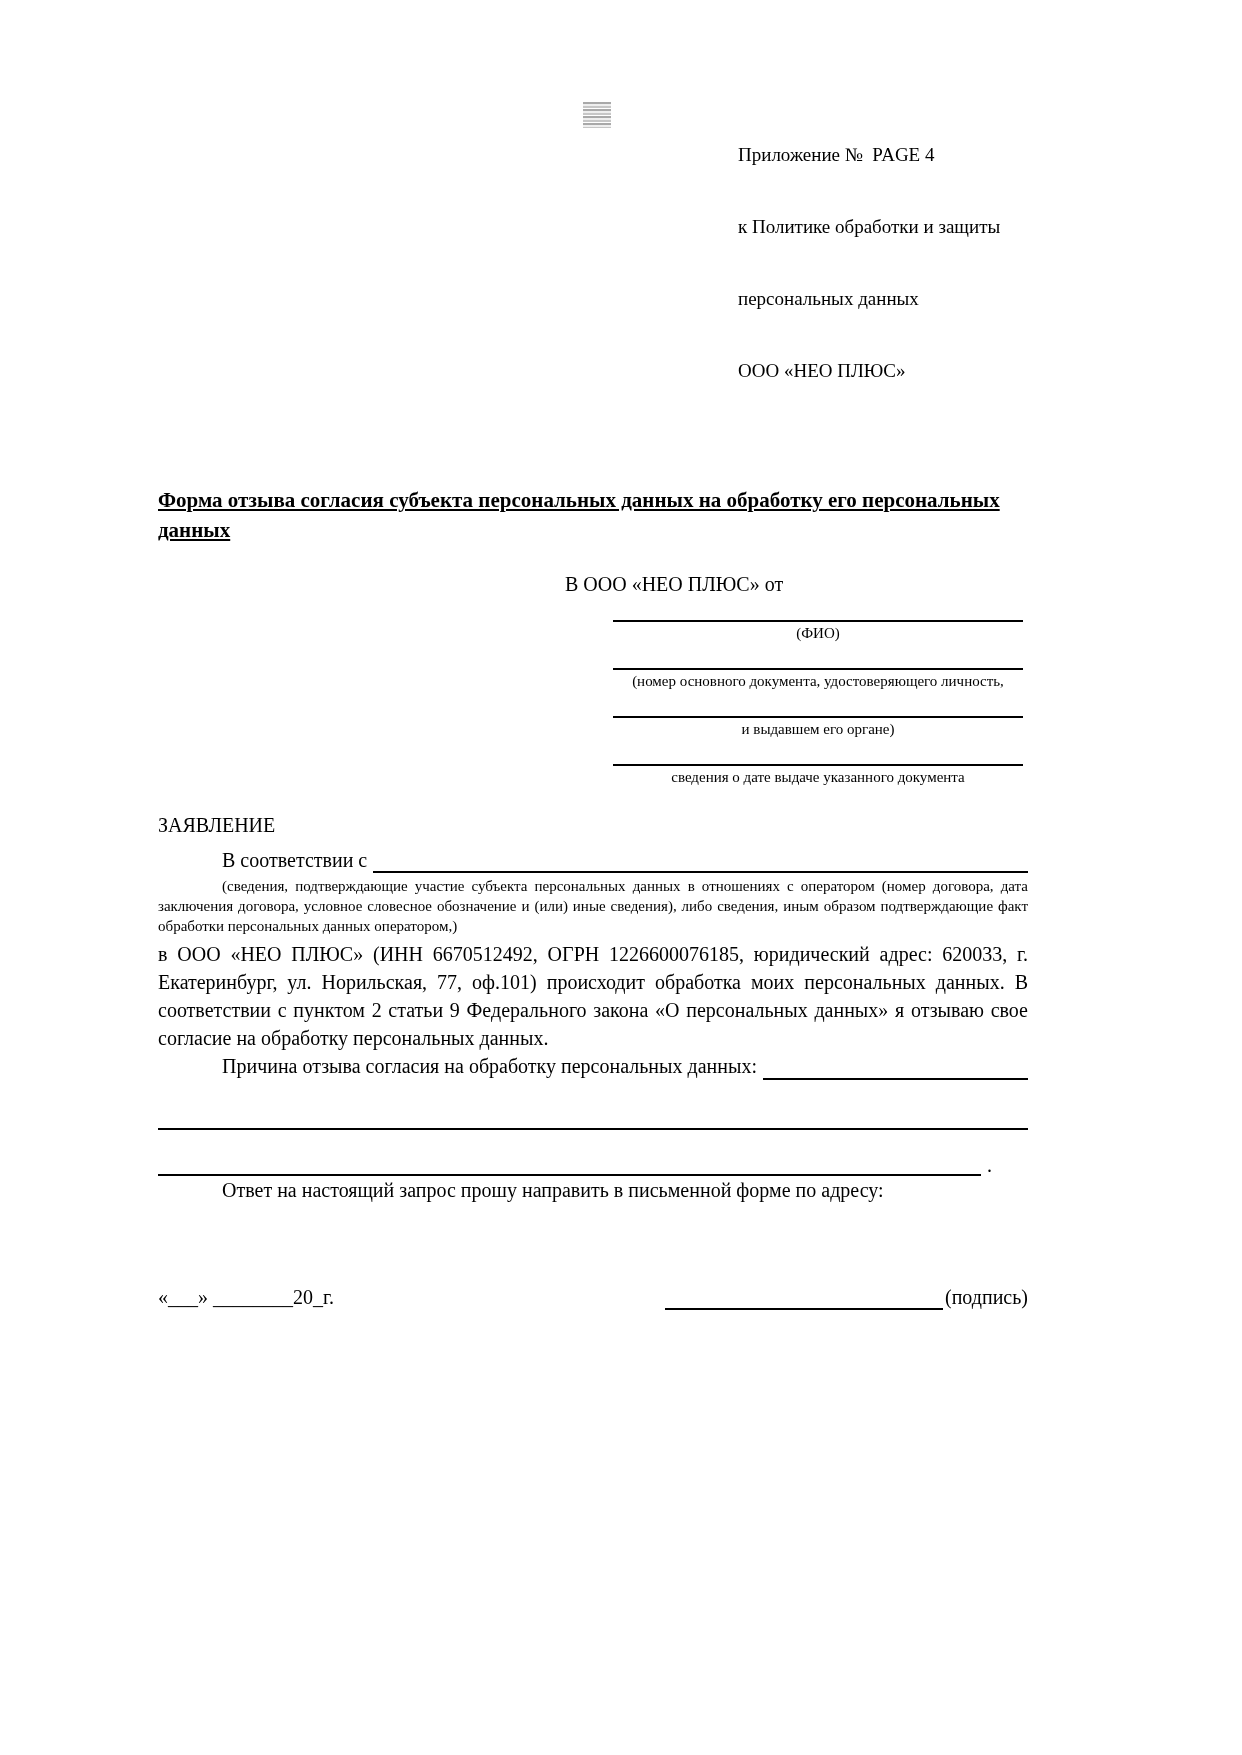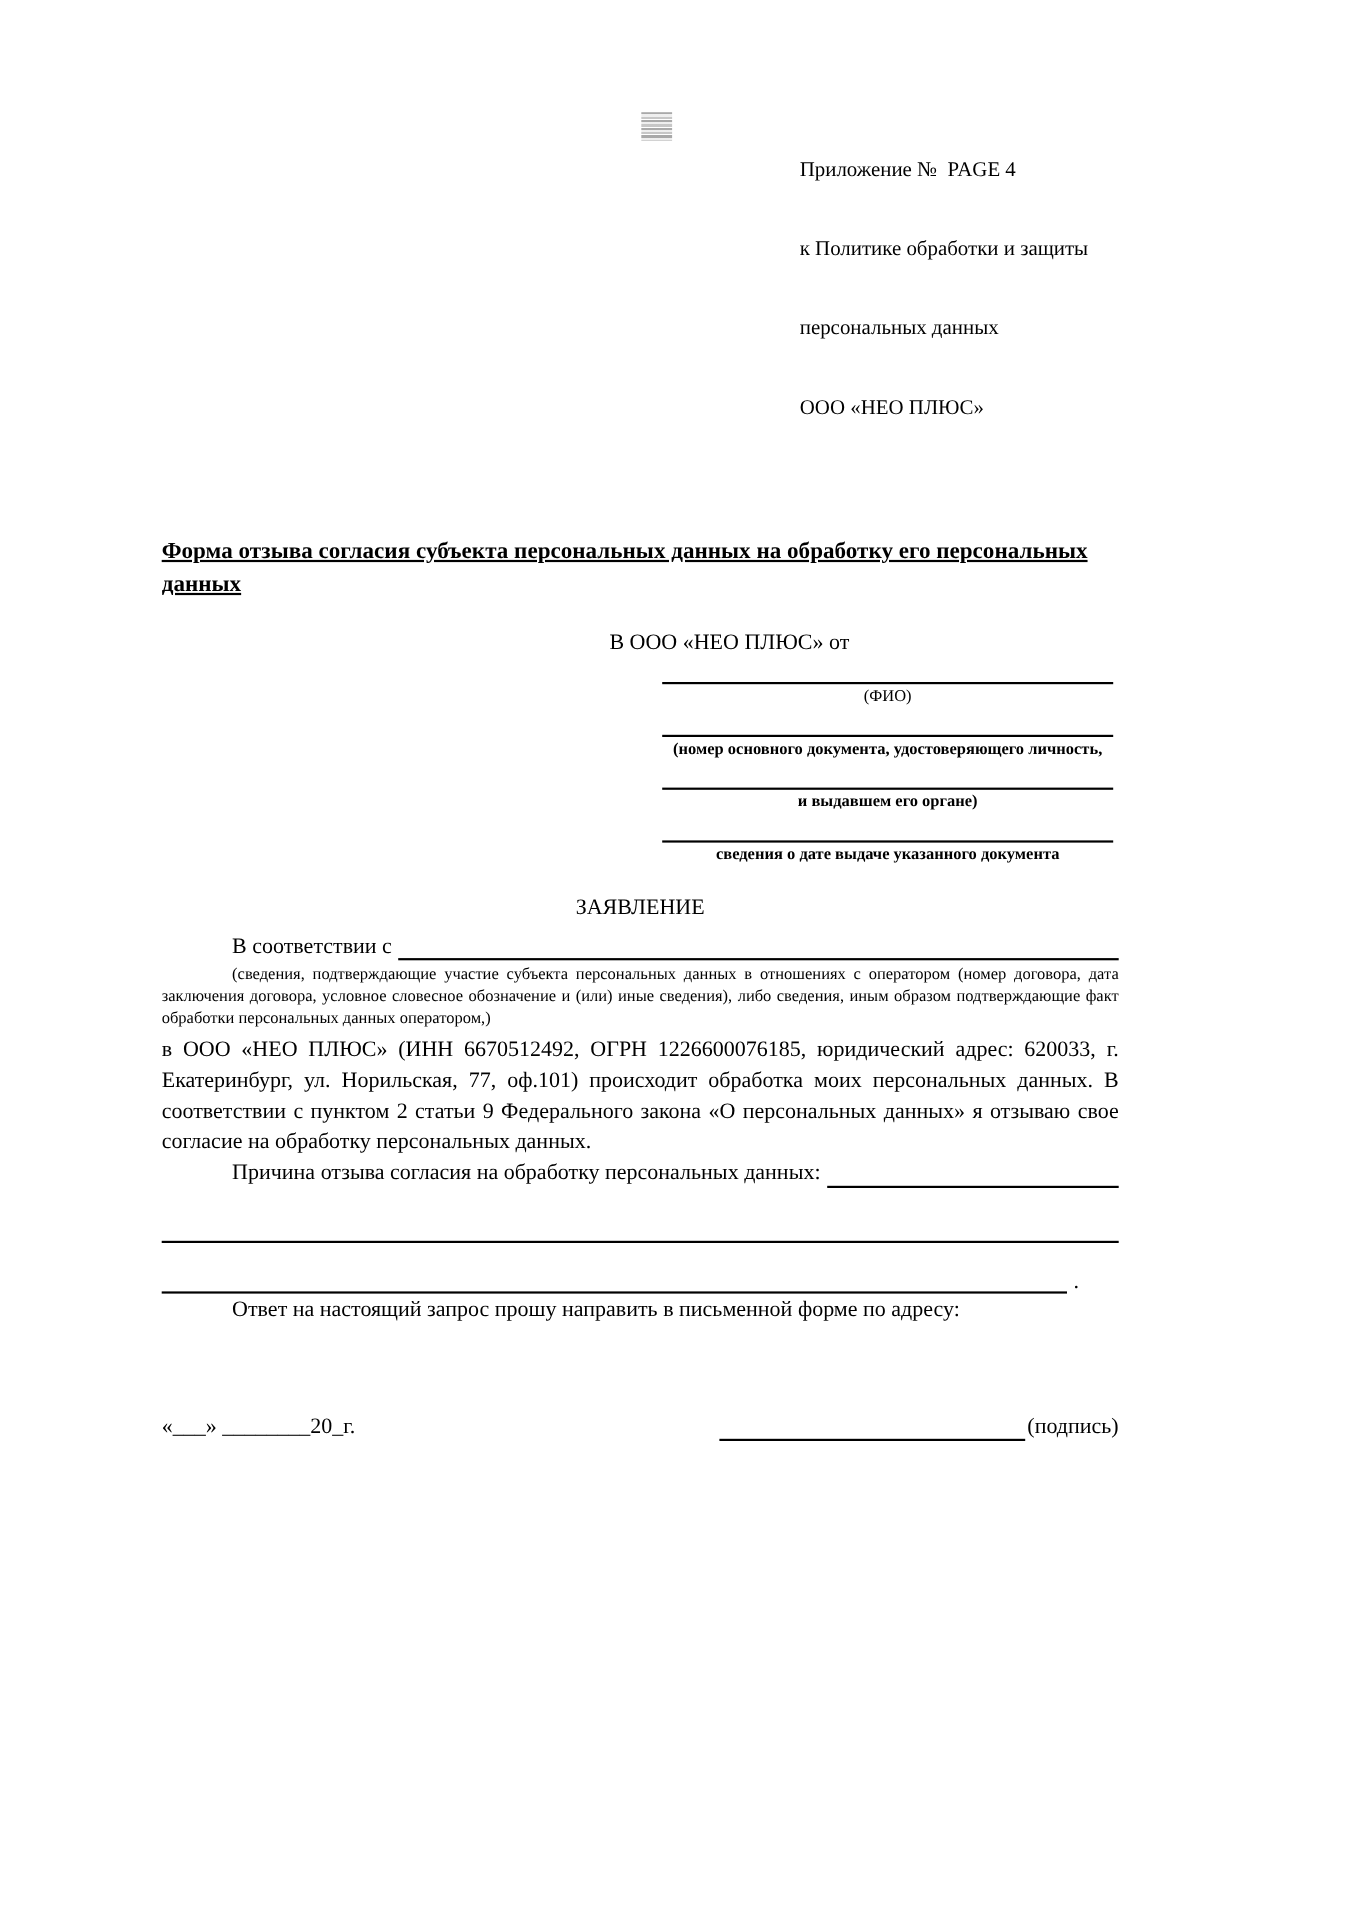--- a/index.html
+++ b/index.html
@@ -4,42 +4,42 @@
 <style>
   html,body{margin:0;padding:0;background:#ffffff;}
   .page{
     position:relative;
     width:1242px;height:1755px;
     background:#ffffff;color:#000000;
     font-family:"Liberation Serif","DejaVu Serif",serif;
     font-size:20px;
     overflow:hidden;
   }
-  .content{position:absolute;left:147px;top:95px;width:870px;}
+  .content{position:absolute;left:158px;top:95px;width:870px;}
 
   
   .artifact{
     position:absolute;left:583px;top:102px;width:28px;height:26px;
     background:repeating-linear-gradient(180deg,
       #9a9a9a 0 2px,#ececec 2px 4px,#bdbdbd 4px 6px,#ffffff 6px 7px);
     opacity:.85;
   }
 
   .hdr{margin-left:580px;font-size:19px;line-height:24px;white-space:pre-wrap;}
 
   .title{margin:54px 0 0 0;font-size:21px;line-height:30px;font-weight:bold;text-decoration:underline;}
 
   .addr{margin-top:26px;}
   .to-line{margin-left:407px;font-size:20px;line-height:26px;}
   .fgroup{margin-left:455px;width:410px;}
-  .fgroup + .fgroup{margin-top:13px;font-weight:bold;}
+  .fgroup + .fgroup{margin-top:13px;}
   .fline{height:13px;border-bottom:2px solid #000;}
   .fcap{font-size:15px;line-height:17px;text-align:center;padding-top:3px;}
 
-  .zayav{margin-top:26px;text-align:center;font-size:20px;line-height:26px;}
+  .zayav{margin-top:26px;font-size:20px;line-height:26px;}
 
   .uline{border-bottom:2px solid #000;display:inline-block;}
   .grow{flex:1 1 auto;margin-left:6px;}
 
   .intro{display:flex;align-items:flex-end;margin-top:9px;line-height:26px;}
   .pfx{padding-left:64px;white-space:nowrap;}
 
   .fine{margin:3px 0 0 0;font-size:15px;line-height:20px;text-align:justify;text-indent:64px;}
 
   .body-p{margin:4px 0 0 0;line-height:28px;text-align:justify;}

